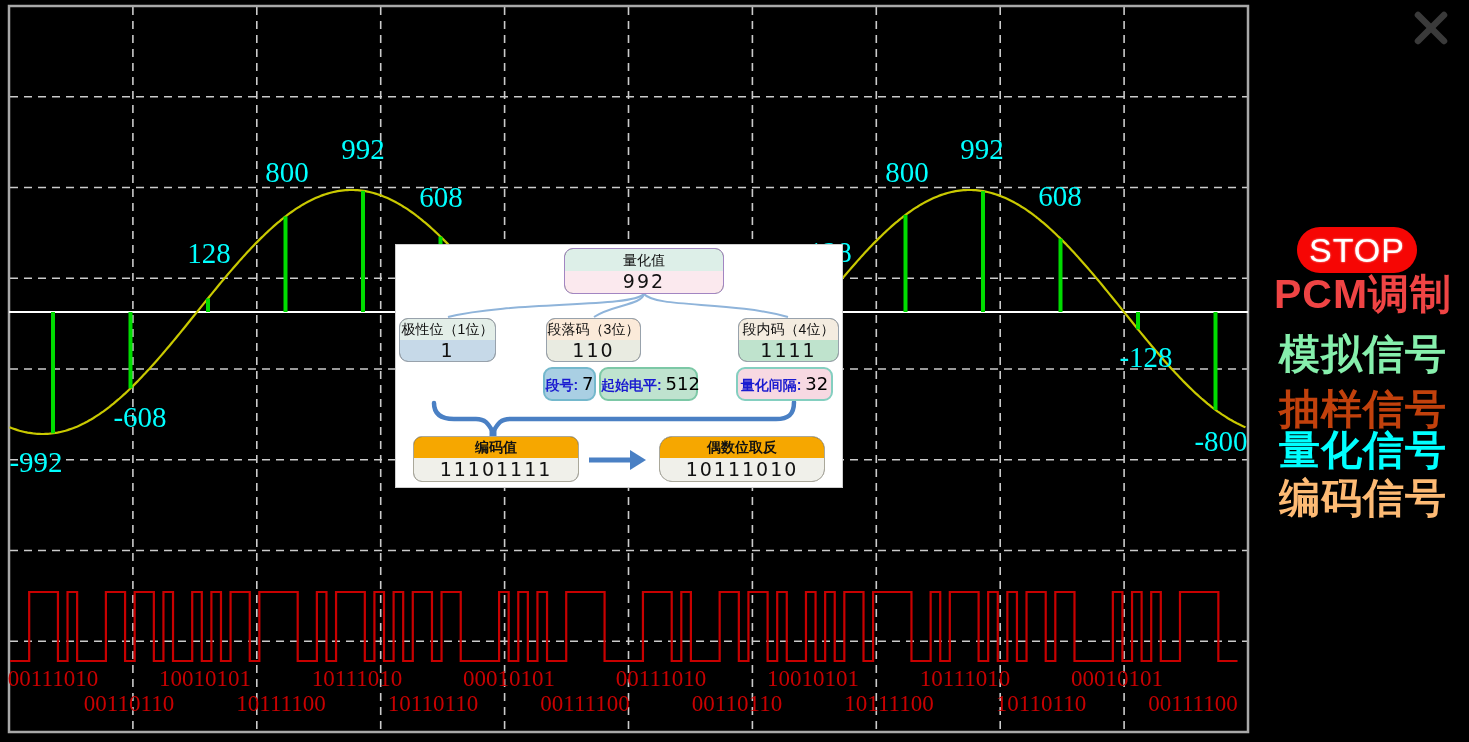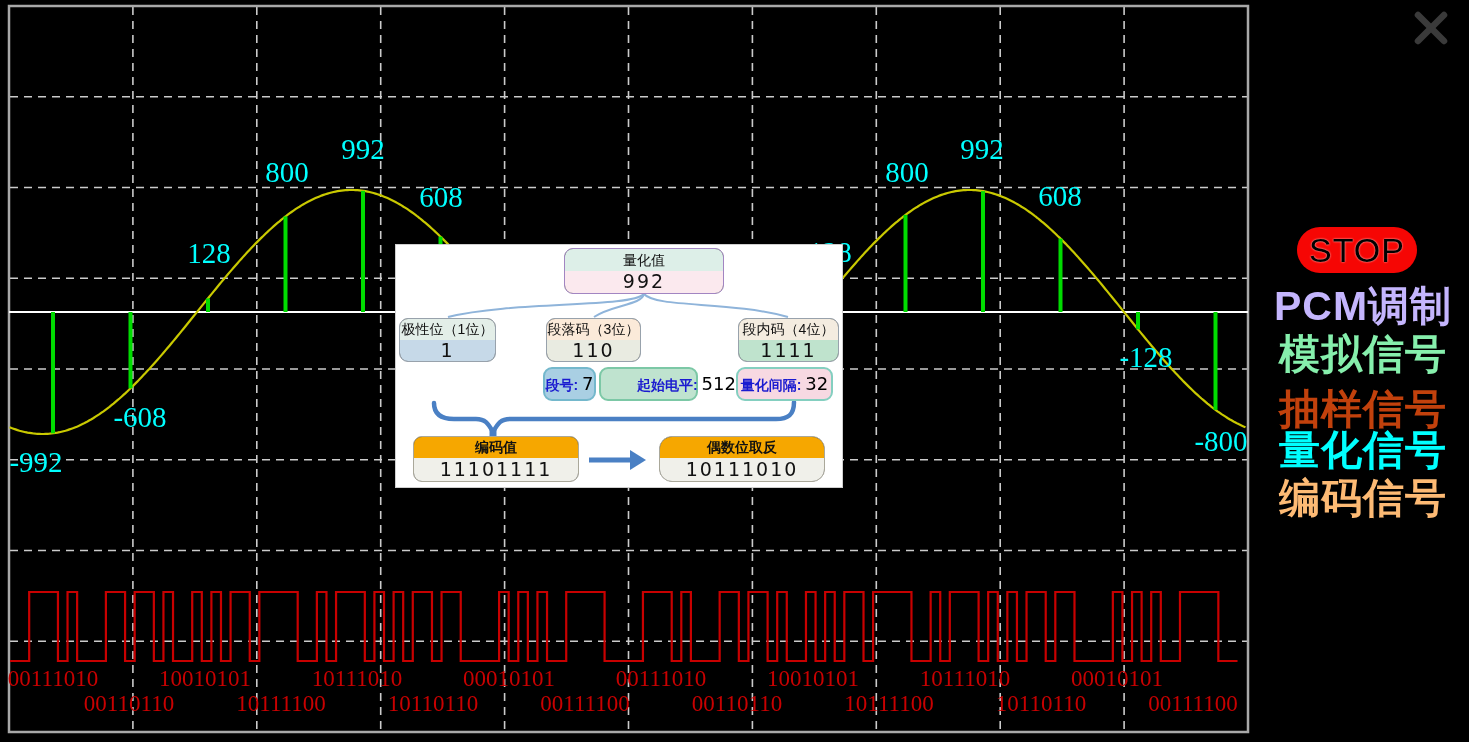--- a/index.html
+++ b/index.html
@@ -26,21 +26,21 @@
   .b2 .pbox-h{background:#fbead9;}
   .b2 .pbox-v{background:#e9ebe1;}
   .b3{left:342px;top:73px;width:101px;height:44px;}
   .b3 .pbox-h{background:#f4ece0;}
   .b3 .pbox-v{background:#bfe3cd;}
   .chip{position:absolute;top:122px;height:34px;border:2px solid;border-radius:9px;
         line-height:30px;text-align:center;box-sizing:border-box;font-size:14px;white-space:nowrap;}
   .chip-l{color:#1b1bd0;font-weight:bold;margin-top:26px;}
   .chip-v{color:#000;font-size:18px;font-family:"DejaVu Sans",sans-serif;}
   .c1{left:147px;width:53px;background:#a9cfe3;border-color:#74b8cc;}
-  .c2{left:203px;width:99px;background:#bfe3cf;border-color:#7cc8a6;padding-left:36px;}
+  .c2{left:203px;width:99px;background:#bfe3cf;border-color:#7cc8a6;}
   .c3{left:340px;width:97px;background:#f7d9e2;border-color:#84cfc0;}
   .enc{left:17px;top:191px;width:166px;height:46px;border-color:#aaa89a;}
   .inv{left:263px;top:191px;width:166px;height:46px;border-color:#aaa89a;border-radius:13px;}
   .enc .pbox-h,.inv .pbox-h{background:#f6a700;font-weight:bold;}
   .enc .pbox-v,.inv .pbox-v{background:#f0f0ea;height:23px;line-height:22px;}
 
   
   .close-btn{position:absolute;left:1411px;top:9px;width:40px;height:40px;cursor:pointer;}
   .stop-btn{position:absolute;left:1297px;top:227px;width:120px;height:46px;border-radius:24px;
             text-align:center;line-height:46px;font-size:34px;letter-spacing:1px;color:#000;
@@ -179,23 +179,23 @@
       <div class="pbox-h">偶数位取反</div>
       <div class="pbox-v">10111010</div>
     </div>
   </div>
 
   <svg class="close-btn" viewBox="0 0 40 40">
     <line x1="7" y1="6" x2="33" y2="32" stroke-width="6.5" stroke-linecap="round" stroke="#3a3a3a"></line>
     <line x1="33" y1="6" x2="7" y2="32" stroke-width="6.5" stroke-linecap="round" stroke="#3a3a3a"></line>
   </svg>
 
-  <div class="stop-btn" style="background: rgb(246, 6, 4); color: #000000;">STOP</div>
+  <div class="stop-btn" style="background: rgb(246, 6, 4); color: #ffffff;">STOP</div>
 
   <div class="legend">
-    <div class="legend-row" style="color: #c4b5fd; top: 284px;">PCM调制</div>
+    <div class="legend-row" style="color: #ef4444; top: 272px;">PCM调制</div>
     <div class="legend-row" style="color: #86efac; top: 332px;">模拟信号</div>
     <div class="legend-row" style="color: #c2410c; top: 380px; margin-top: 7px;">抽样信号</div>
     <div class="legend-row" style="color: rgb(0, 255, 255); top: 428px;">量化信号</div>
     <div class="legend-row" style="color: #fdba74; top: 476px;">编码信号</div>
   </div>
 
 </div>
 
 </body></html>

